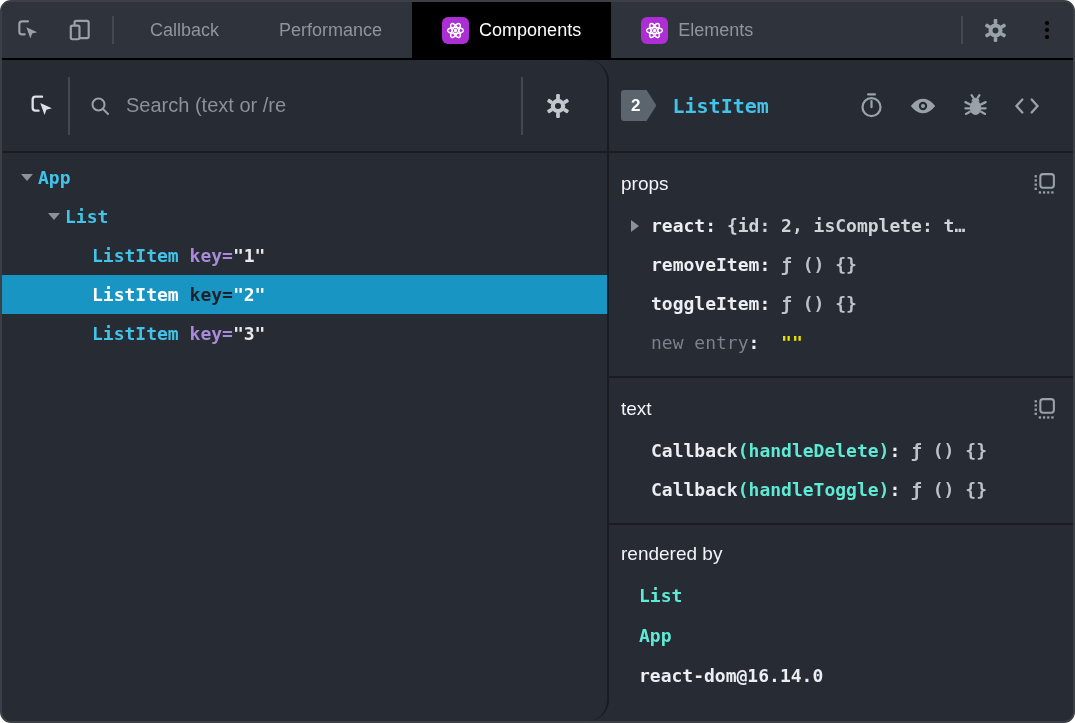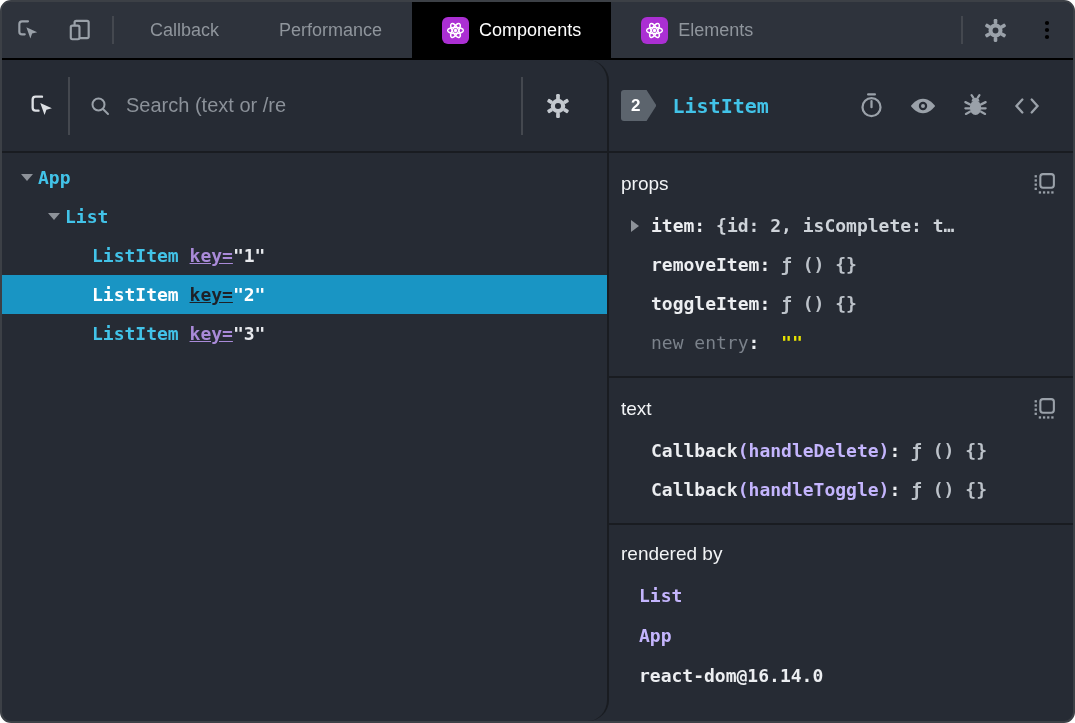--- a/index.html
+++ b/index.html
@@ -47,21 +47,21 @@
     color:#dfe2e6; font-size:20px; font-family:"Liberation Sans", sans-serif;
   }
   .search-input::placeholder { color:#8b9199; }
   .tool-div { width:2px; background:#44484f; height:58px; }
   
   .tree { flex:1; padding-top:5px; overflow:hidden; font-family:"DejaVu Sans Mono", monospace; font-size:18px; font-weight:bold; }
   .tree-row { height:39px; display:flex; align-items:center; cursor:pointer; white-space:pre; }
   .caret-slot { width:22px; flex:0 0 22px; display:flex; align-items:center; justify-content:center; }
   .caret-down { width:0; height:0; border-left:6px solid transparent; border-right:6px solid transparent; border-top:7px solid #8d9299; }
   .t-name { color:#42c3e8; }
-  .t-attr { color:#a98ad8;text-decoration:underline; }
+  .t-attr { color:#a98ad8; }
   .t-val  { color:#e8eaee; }
   .tree-row.selected { background:#1995c4; }
   .tree-row.selected .t-name { color:#fff; }
   .tree-row.selected .t-attr { color:#1e2127; }
   .tree-row.selected .t-val  { color:#fff; }
   
   .right-header {
     height:93px; flex:0 0 93px; border-bottom:2px solid #191c21;
     display:flex; align-items:center; padding:0 20px 0 12px;
   }
@@ -82,21 +82,21 @@
   .copy-btn { background:none; border:none; cursor:pointer; display:flex; }
   .kv-row {
     height:39px; display:flex; align-items:center; padding-left:22px; cursor:default;
     font-family:"DejaVu Sans Mono", monospace; font-size:18px; white-space:pre;
   }
   .kv-row .arrow-slot { width:20px; flex:0 0 20px; display:flex; align-items:center; }
   .arrow-right { width:0; height:0; border-top:6px solid transparent; border-bottom:6px solid transparent; border-left:8px solid #8d9299; }
   .c-name    { color:#eceef1; font-weight:bold; }
   .c-preview { color:#ced3d9; font-weight:bold; }
   .c-fn      { color:#bcc2c9; font-weight:bold; }
-  .c-cyan    { color:#c4b5fd; font-weight:bold; }
+  .c-cyan    { color:#5eead4; font-weight:bold; }
   .c-yellow  { color:#e9e400; font-weight:bold; }
   .c-newentry{ color:#7b828b; font-weight:normal; }
   .section[data-name="section-rendered-by"] .kv-row { padding-left:30px; height:40px; }
   svg .st { stroke:#9aa1a9; fill:none; stroke-width:2; stroke-linecap:round; }
   svg .fl { fill:#9aa1a9; }
 </style>
 </head>
 <body>
 
 <div class="window" data-name="react-devtools-window">
@@ -274,21 +274,21 @@
     <rect x="2.5" y="12" width="2.2" height="2.2"></rect>
                     <rect x="2.5" y="16" width="2.2" height="2.2"></rect>
     <rect x="6.5" y="19.5" width="2.2" height="2.2"></rect>
                     <rect x="10.5" y="19.5" width="2.2" height="2.2"></rect>
     <rect x="14.5" y="19.5" width="2.2" height="2.2"></rect>
                     <rect x="18.5" y="19.5" width="2.2" height="2.2"></rect>
   </g>
                 </svg>
               </button>
             </div>
-            <div class="kv-row" data-name="kv-row"><span class="arrow-slot"><span class="arrow-right" data-name="expand-arrow-icon"></span></span><span class="c-name">item</span><span class="c-name">: </span><span class="c-preview">{id: 2, isComplete: t…</span></div>
+            <div class="kv-row" data-name="kv-row"><span class="arrow-slot"><span class="arrow-right" data-name="expand-arrow-icon"></span></span><span class="c-name">react</span><span class="c-name">: </span><span class="c-preview">{id: 2, isComplete: t…</span></div>
             <div class="kv-row" data-name="kv-row"><span class="arrow-slot"></span><span class="c-name">removeItem</span><span class="c-name">: </span><span class="c-fn">ƒ () {}</span></div>
             <div class="kv-row" data-name="kv-row"><span class="arrow-slot"></span><span class="c-name">toggleItem</span><span class="c-name">: </span><span class="c-fn">ƒ () {}</span></div>
             <div class="kv-row" data-name="kv-row"><span class="arrow-slot"></span><span class="c-newentry">new entry</span><span class="c-name">:  </span><span class="c-yellow">""</span></div>
           </div>
           <div class="section" data-name="section-hooks">
             <div class="section-header">
               <div class="section-title" data-name="section-title">text</div>
               <button class="copy-btn" data-name="copy-to-clipboard-icon">
                 <svg width="25" height="25" viewBox="0 0 24 24">
   <rect x="8" y="3" width="13" height="13" rx="2.5" fill="none" stroke="#9aa1a9" stroke-width="2"></rect>

